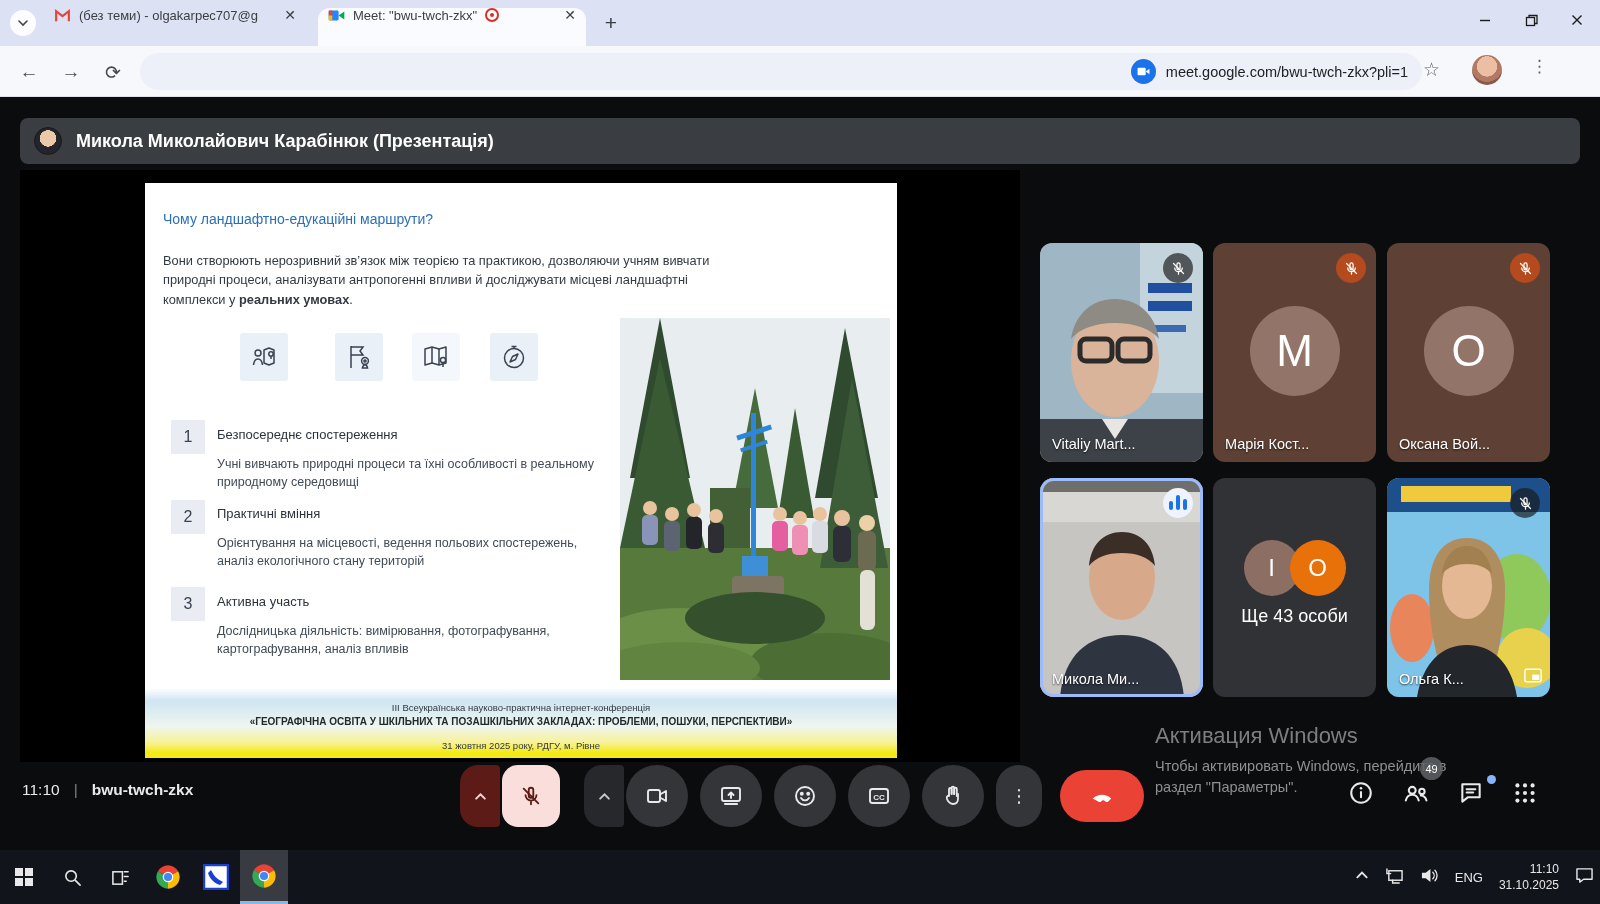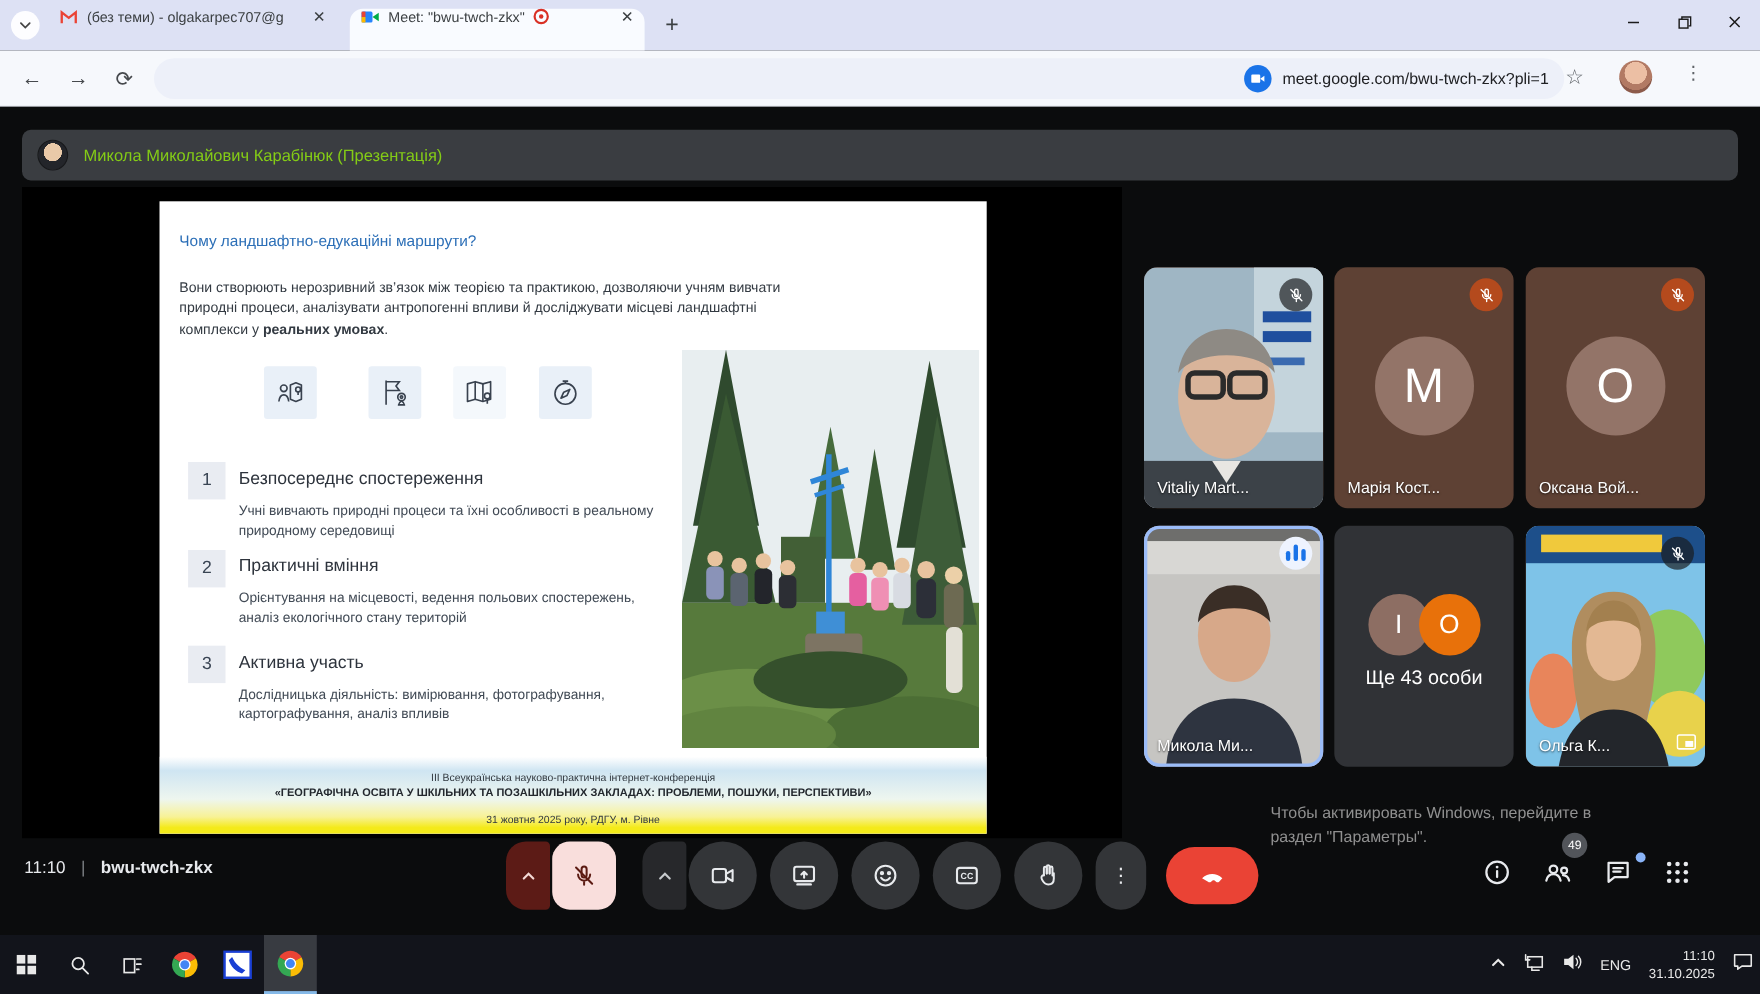--- a/index.html
+++ b/index.html
@@ -25,30 +25,30 @@
   .siteicon{width:25px;height:25px;border-radius:50%;background:#1a73e8;display:flex;align-items:center;justify-content:center;flex:0 0 auto;}
   .url{font-size:14.5px;color:#202124;}
   .star{position:absolute;right:160px;top:12px;font-size:19px;color:#5f6368;}
   .avatar-browser{position:absolute;right:98px;top:9px;width:30px;height:30px;border-radius:50%;background:radial-gradient(circle at 50% 38%,#ecbfa4 0 42%,#b27a64 43% 64%,#8c5a4a 65%);}
   .menu3{position:absolute;right:52px;top:10px;font-size:17px;color:#5f6368;letter-spacing:0;}
 
   
   .meet{position:absolute;left:0;top:97px;width:1600px;height:753px;background:#0b0c0d;}
   .presbar{position:absolute;left:20px;top:21px;width:1560px;height:46px;background:#3a3d41;border-radius:8px;display:flex;align-items:center;gap:14px;padding:0 14px;}
   .presbar .pavatar{width:28px;height:28px;border-radius:50%;background:radial-gradient(circle at 50% 40%,#e9c9a8 0 40%,#23252a 41%);border:1px solid #17181a;}
-  .presbar .pname{color:#84cc16;font-size:15px;font-weight:normal;}
+  .presbar .pname{color:#ffffff;font-size:18px;font-weight:bold;}
   .stage{position:absolute;left:20px;top:73px;width:1000px;height:592px;background:#000;}
   .slide{position:absolute;left:125px;top:13px;width:752px;height:575px;background:#fff;overflow:hidden;}
 
   .s-title{position:absolute;left:18px;top:28px;font-size:14px;color:#2c6fb7;font-weight:500;}
   .s-intro{position:absolute;left:18px;top:68px;width:565px;font-size:12.8px;line-height:1.52;color:#333a42;}
   .iconrow{position:absolute;left:0;top:150px;}
   .icsq{position:absolute;width:48px;height:48px;background:#e9f0f8;border-radius:3px;display:flex;align-items:center;justify-content:center;color:#39424f;}
   .s-item-badge{position:absolute;width:34px;height:34px;background:#e9ecf2;color:#394453;font-size:16px;display:flex;align-items:center;justify-content:center;left:26px;}
-  .s-item-title{position:absolute;left:72px;font-size:16px;color:#2d333c;font-weight:500;}
+  .s-item-title{position:absolute;left:72px;font-size:13px;color:#2d333c;font-weight:500;}
   .s-item-desc{position:absolute;left:72px;width:390px;font-size:12.5px;line-height:1.45;color:#414a55;}
   .photo{position:absolute;left:475px;top:135px;width:270px;height:362px;overflow:hidden;}
   .s-footer{position:absolute;left:0;bottom:0;width:752px;height:70px;background:linear-gradient(180deg,#ffffff 0%,#cfe5f2 18%,#eef6ef 55%,#f8f296 78%,#f4ea19 92%);text-align:center;}
   .s-footer .f1{margin-top:14px;font-size:9.5px;color:#31383f;}
   .s-footer .f2{margin-top:3px;font-size:10px;font-weight:bold;color:#23282e;}
   .s-footer .f3{margin-top:13px;font-size:9.5px;color:#31383f;}
 
   
   .tile{position:absolute;width:163px;height:219px;border-radius:12px;overflow:hidden;background:#5e4134;}
   .tile .tname{position:absolute;left:12px;bottom:10px;color:#fff;font-size:14.5px;font-weight:500;text-shadow:0 1px 2px rgba(0,0,0,.7);white-space:nowrap;}
@@ -478,20 +478,21 @@
             <circle cx="12" cy="12" r="1.9"></circle>
             <circle cx="19" cy="12" r="1.9"></circle>
             <circle cx="5" cy="19" r="1.9"></circle>
             <circle cx="12" cy="19" r="1.9"></circle>
             <circle cx="19" cy="19" r="1.9"></circle>
           </svg>
       </span>
     </div>
 
     <div class="wmark">
+      <div class="w1">Активация Windows</div>
       <div class="w2"><span>Чтобы активировать Windows, перейдите в</span><br><span>раздел "Параметры".</span></div>
     </div>
   </div>
 
   <div class="taskbar">
     <div class="tbtn">
       <svg width="18" height="18" viewBox="0 0 18 18" fill="#e8e8e8">
           <rect x="0" y="0" width="8" height="8"></rect>
           <rect x="10" y="0" width="8" height="8"></rect>
           <rect x="0" y="10" width="8" height="8"></rect>

